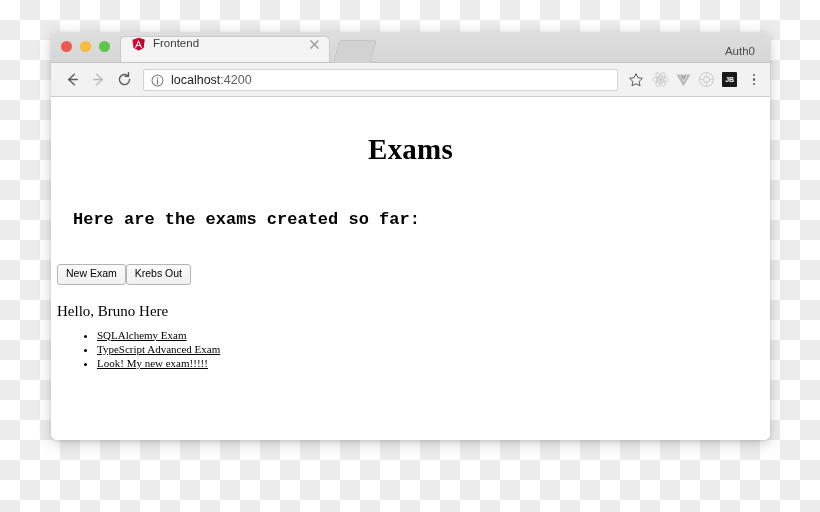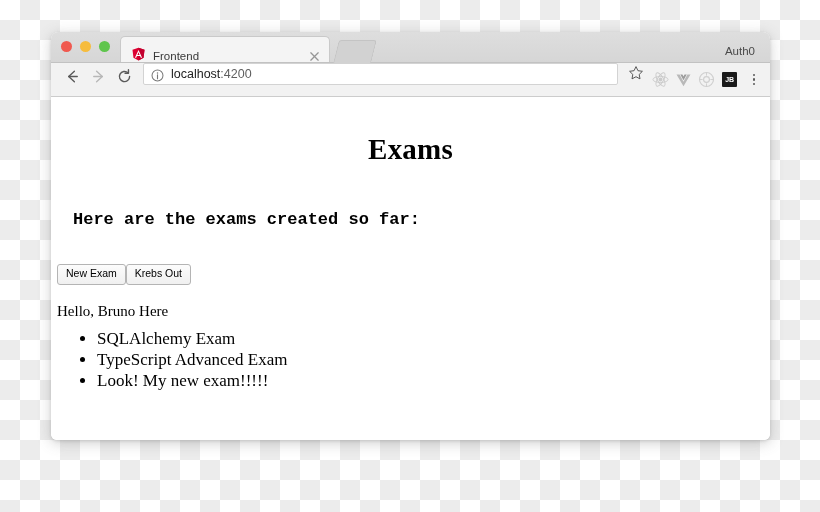--- a/index.html
+++ b/index.html
@@ -60,21 +60,21 @@
     position: absolute;
     left: 69px;
     top: 4px;
     width: 210px;
     height: 26px;
     background: #f4f4f4;
     border-radius: 5px 5px 0 0;
     border: 1px solid #c9c9c9;
     border-bottom: none;
     display: flex;
-    align-items: flex-end;
+    align-items: flex-start;
     padding: 0 6px;
     box-sizing: border-box;
   }
   .tab::before,
   .tab::after {
     content: "";
     position: absolute;
     bottom: 0;
     width: 10px;
     height: 10px;
@@ -120,20 +120,21 @@
     color: #4a4a4a;
   }
 
   
   .toolbar {
     position: relative;
     height: 34px;
     background: #f2f2f2;
     border-bottom: 1px solid #ccc;
     display: flex;
+    align-items: center;
     padding: 0 8px;
     box-sizing: border-box;
   }
   .nav-btn {
     width: 26px;
     height: 26px;
     display: flex;
     align-items: center;
     justify-content: center;
     flex: 0 0 auto;
@@ -242,22 +243,23 @@
     cursor: default;
   }
   .greeting {
     font-size: 15px;
     padding: 18px 0 0 6px;
     font-family: "Liberation Serif", serif;
   }
   .exam-list {
     margin: 9px 0 0 0;
     padding-left: 46px;
-    font-size: 17px;
+    font-size: 11px;
     font-family: "Liberation Serif", serif;
+    text-decoration: underline;
   }
   .exam-list li {
     line-height: 1.15;
     margin-bottom: 1.5px;
   }
 </style>
 </head>
 <body>
 
 <div class="browser-window">

